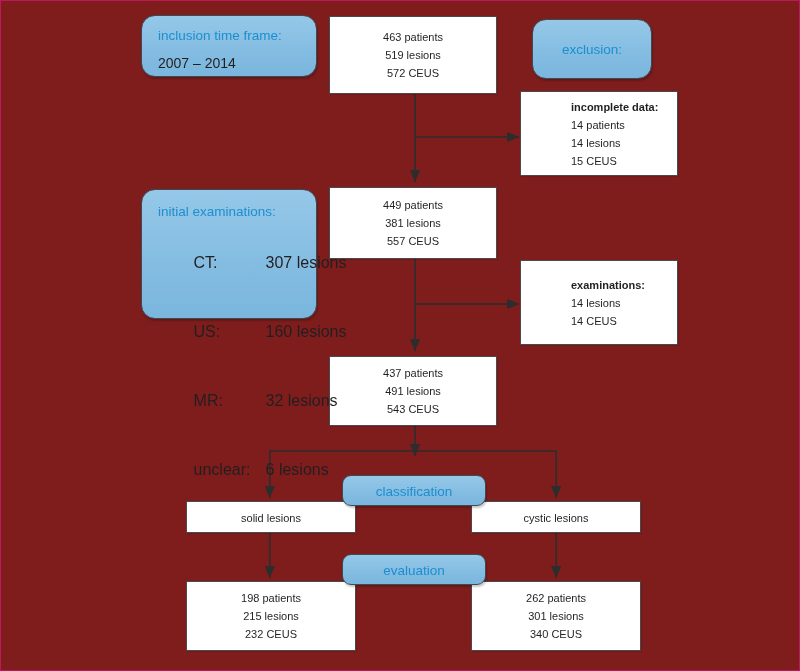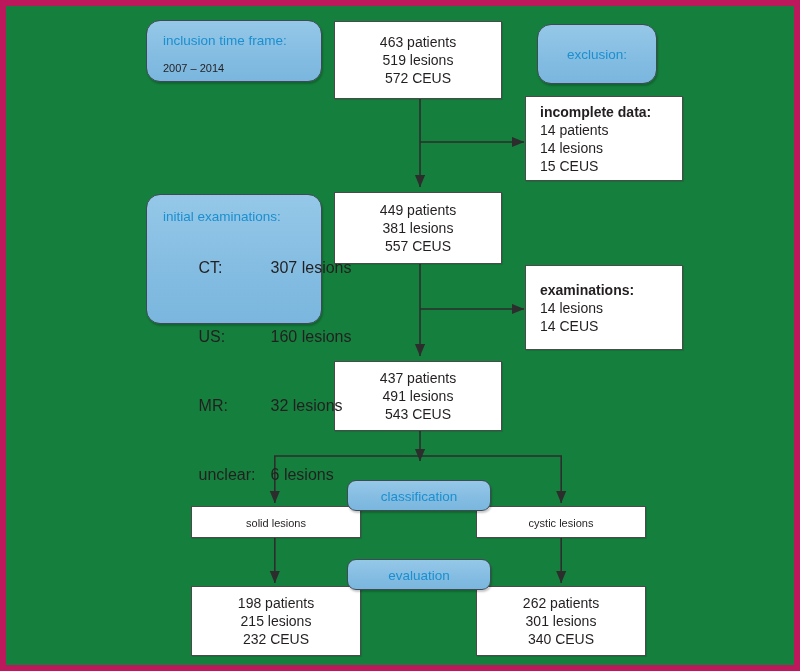--- a/index.html
+++ b/index.html
@@ -4,22 +4,22 @@
 <style>
   html, body {
     margin: 0;
     padding: 0;
     background: #ffffff;
   }
   #canvas {
     position: relative;
     width: 800px;
     height: 671px;
-    background: #15803d;
-    border: 6px solid #be185d;
+    background: #7f1d1d;
+    border: 1px solid #be185d;
     box-sizing: border-box;
     font-family: "Liberation Sans", sans-serif;
     overflow: hidden;
   }
   .box {
     position: absolute;
     background: #ffffff;
     border: 1.5px solid #4a4a4a;
     box-sizing: border-box;
     z-index: 3;
@@ -28,24 +28,25 @@
   .box .lines {
     position: absolute;
     top: 50%;
     transform: translateY(-50%);
     width: 100%;
     text-align: center;
   }
   .box .lines.leftpad {
     text-align: left;
     padding-left: 14px;
+    margin-left: 36px;
   }
   .line-item {
     display: block;
-    font-size: 14px;
+    font-size: 11px;
     color: #231f20;
     line-height: 18px;
     white-space: pre;
   }
   .line-item.bold {
     font-weight: bold;
   }
   .center-text {
     font-size: 11px;
     color: #231f20;
@@ -94,21 +95,21 @@
   }
   .kv-row .k {
     display: inline-block;
     width: 72px;
   }
   .kv-row .v {
     display: inline-block;
   }
   .plain-row {
     display: block;
-    font-size: 11px;
+    font-size: 14px;
     color: #231f20;
     line-height: 22px;
   }
   svg.connectors {
     position: absolute;
     top: 0; left: 0;
     width: 800px;
     height: 671px;
     z-index: 1;
   }

